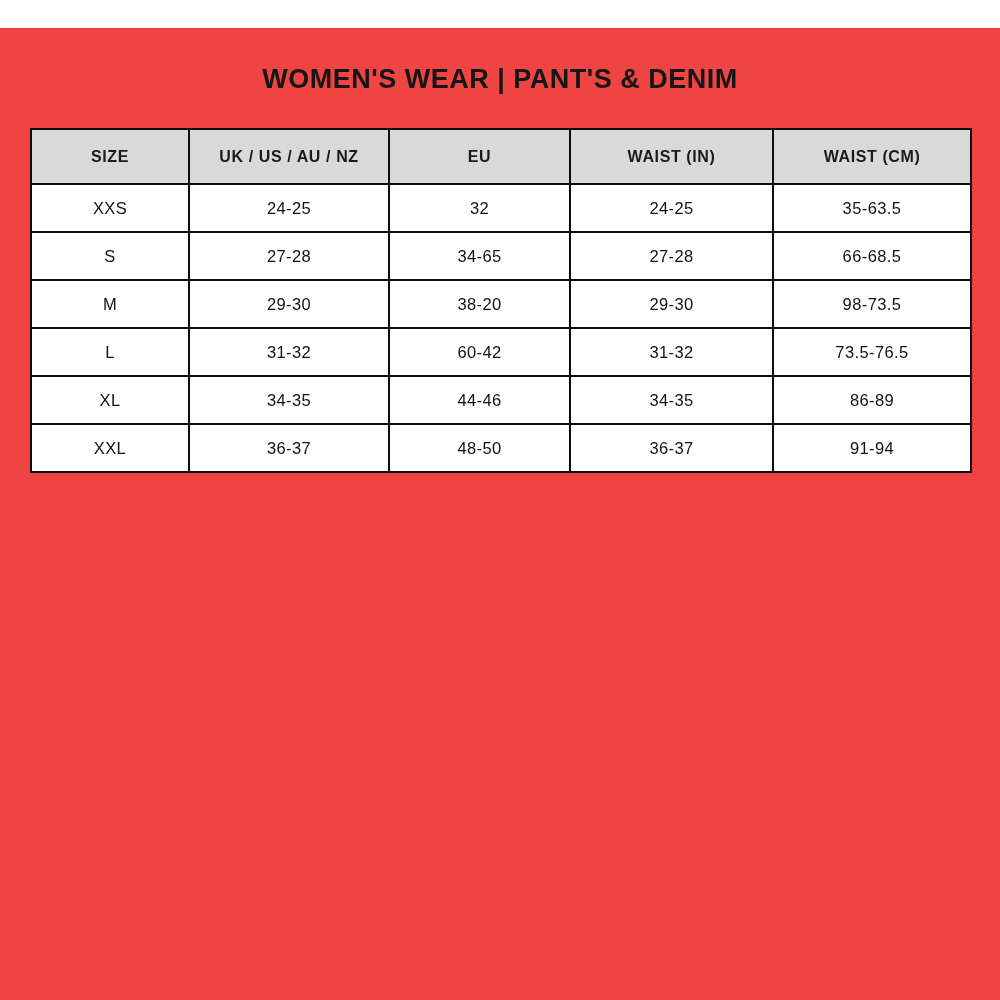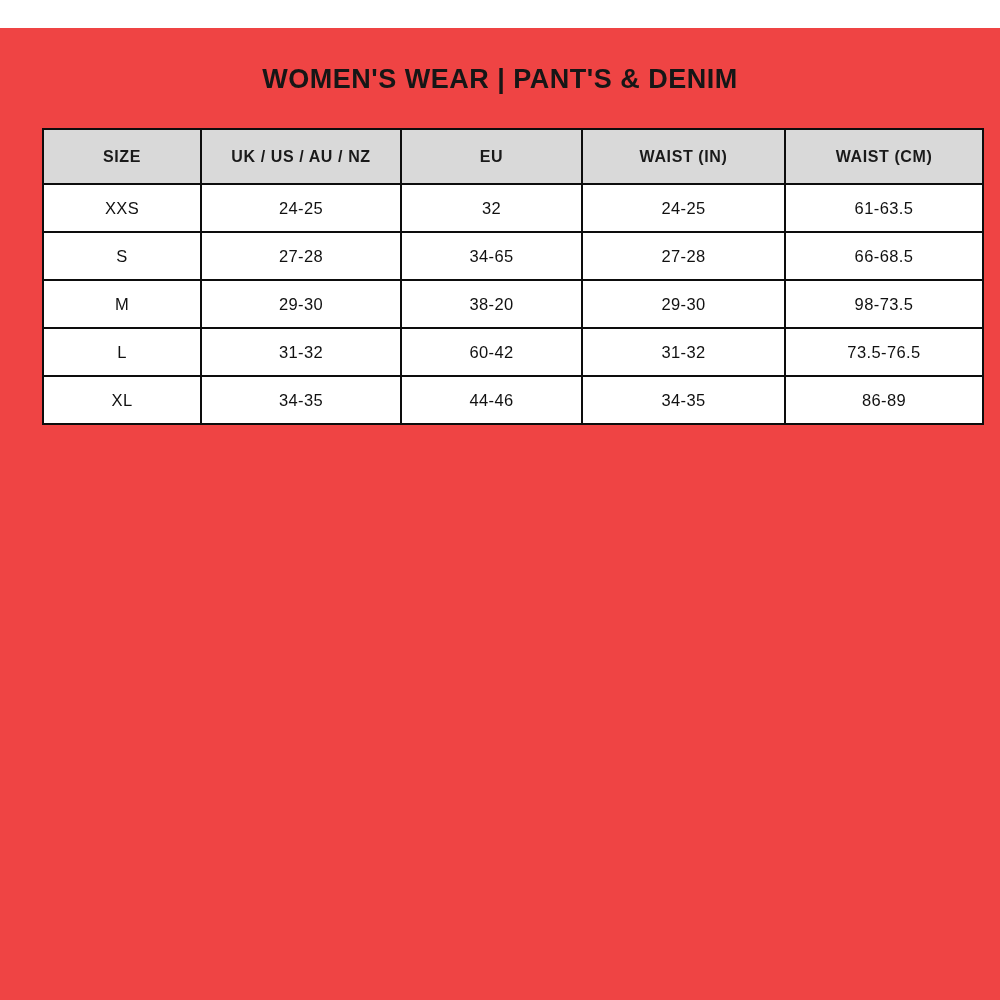--- a/index.html
+++ b/index.html
@@ -24,21 +24,21 @@
     width: 100%;
     text-align: center;
     font-size: 27px;
     font-weight: 700;
     letter-spacing: 0.5px;
     color: #161616;
   }
   table.size-chart {
     position: absolute;
     top: 100px;
-    left: 42px;
+    left: 30px;
     width: 940px;
     border-collapse: collapse;
     table-layout: fixed;
     padding-left: 8px;
   }
   table.size-chart th,
   table.size-chart td {
     border: 2px solid #0d0d0d;
     text-align: center;
     vertical-align: middle;
@@ -90,21 +90,21 @@
         <th>WAIST (IN)</th>
         <th>WAIST (CM)</th>
       </tr>
     </thead>
     <tbody>
       <tr>
         <td>XXS</td>
         <td>24-25</td>
         <td>32</td>
         <td>24-25</td>
-        <td>61-63.5</td>
+        <td>35-63.5</td>
       </tr>
       <tr>
         <td>S</td>
         <td>27-28</td>
         <td>34-65</td>
         <td>27-28</td>
         <td>66-68.5</td>
       </tr>
       <tr>
         <td>M</td>
@@ -120,16 +120,23 @@
         <td>31-32</td>
         <td>73.5-76.5</td>
       </tr>
       <tr>
         <td>XL</td>
         <td>34-35</td>
         <td>44-46</td>
         <td>34-35</td>
         <td>86-89</td>
       </tr>
+      <tr>
+        <td>XXL</td>
+        <td>36-37</td>
+        <td>48-50</td>
+        <td>36-37</td>
+        <td>91-94</td>
+      </tr>
     </tbody>
   </table>
 
 </div>
 
 </body></html>

